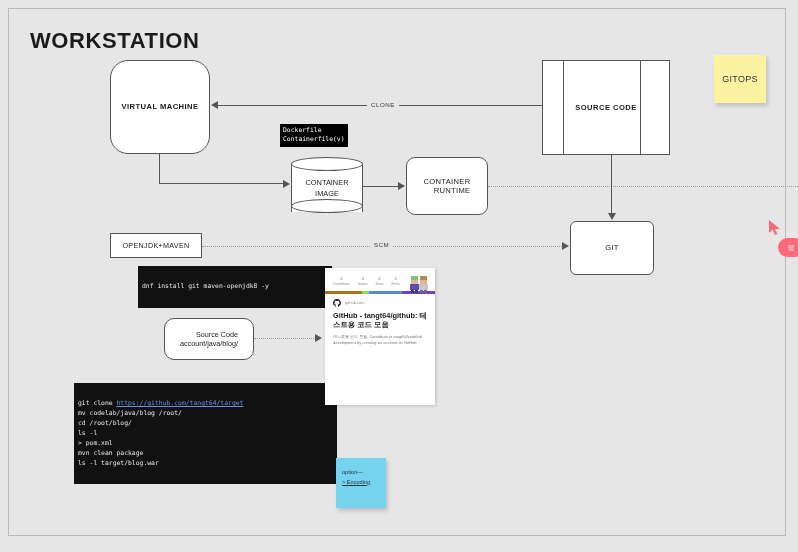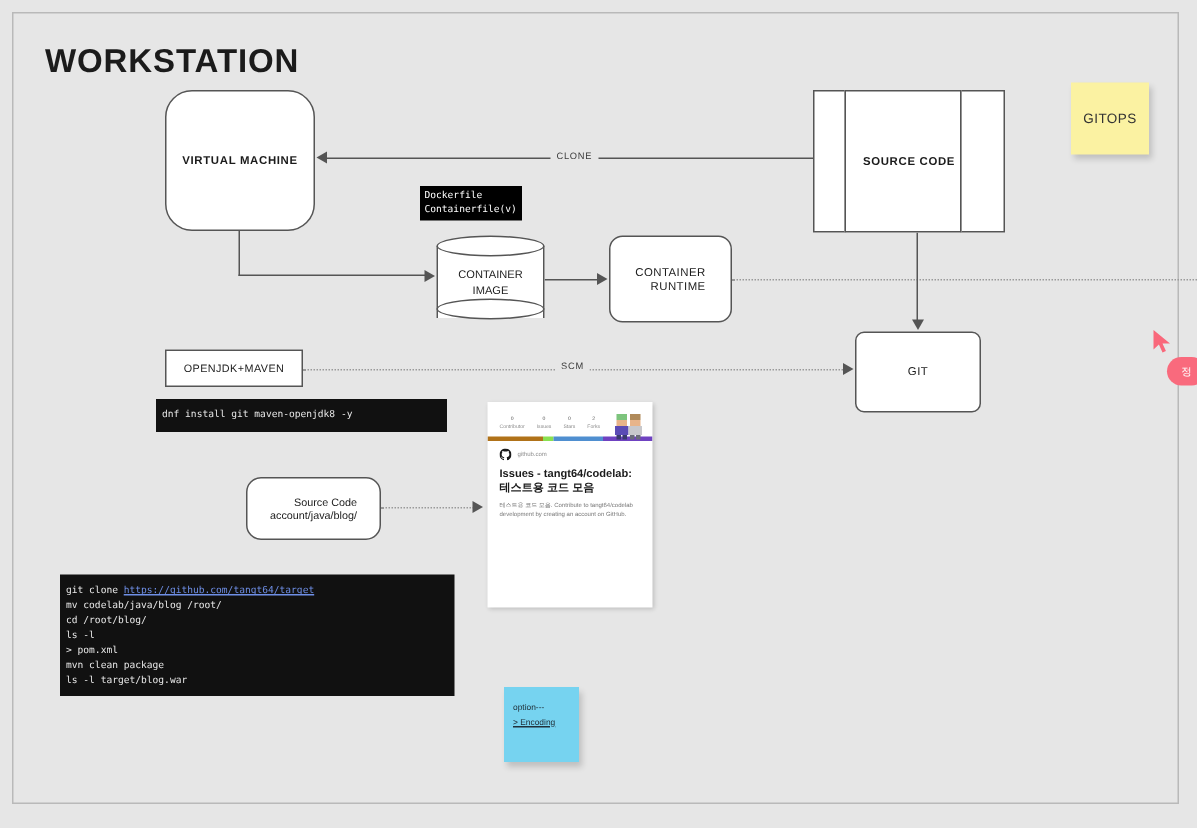--- a/index.html
+++ b/index.html
@@ -63,21 +63,21 @@
   #dockertag{
     position:absolute;left:280px;top:124px;background:#000;color:#fff;
     font-family:"DejaVu Sans Mono", monospace;font-size:6.4px;line-height:1.45;
     padding:2px 3px 2px 3px;white-space:pre;
   }
 
   
   .term{
     position:absolute;background:#111;color:#e8e8e8;
     font-family:"DejaVu Sans Mono", monospace;font-size:6.4px;line-height:1.55;
-    padding:6px 4px;white-space:pre;box-sizing:border-box;
+    padding:16px 4px;white-space:pre;box-sizing:border-box;margin-left:34px;
   }
   #term-dnf{left:104px;top:266px;width:194px;}
   #term-git{left:40px;top:383px;width:263px;}
   #term-jdk{left:40px;top:462px;width:263px;}
   .term a{color:#6f8fe6;text-decoration:underline;}
 
   
   .sticky{position:absolute;box-shadow:2px 3px 4px rgba(0,0,0,.17);}
   #gitops{left:714px;top:55px;width:52px;height:48px;background:#fbf2a2;
     display:flex;align-items:center;justify-content:center;
@@ -270,21 +270,21 @@
           <path fill="#1b1b1b" d="M8 0C3.58 0 0 3.58 0 8a8 8 0 005.47 7.59c.4.07.55-.17.55-.38
           0-.19-.01-.82-.01-1.49-2.01.37-2.53-.49-2.69-.94-.09-.23-.48-.94-.82-1.13-.28-.15-.68-.52-.01-.53.63-.01
           1.08.58 1.23.82.72 1.21 1.87.87 2.33.66.07-.52.28-.87.51-1.07-1.78-.2-3.64-.89-3.64-3.95
           0-.87.31-1.59.82-2.15-.08-.2-.36-1.02.08-2.12 0 0 .67-.21 2.2.82a7.4 7.4 0 012-.27c.68 0
           1.36.09 2 .27 1.53-1.04 2.2-.82 2.2-.82.44 1.1.16 1.92.08 2.12.51.56.82 1.27.82 2.15 0
           3.07-1.87 3.75-3.65 3.95.29.25.54.73.54 1.48 0 1.07-.01 1.93-.01 2.2 0 .21.15.46.55.38A8.01
           8.01 0 0016 8c0-4.42-3.58-8-8-8z"></path>
         </svg>
         <span class="dom">github.com</span>
       </div>
-      <div class="ghtitle">Issues - tangt64/codelab: 테스트용 코드 모음</div>
+      <div class="ghtitle">GitHub - tangt64/github: 테스트용 코드 모음</div>
       <div class="ghdesc">테스트용 코드 모음. Contribute to tangt64/codelab development by creating an account on GitHub.</div>
     </div>
   </div>
 
   <svg id="cursor" width="14" height="18" viewBox="0 0 14 18">
     <path d="M1 1 L1 14 L4.6 10.6 L7 16 L9.3 15 L7 10 L12 10 Z" fill="#f9687b"></path>
   </svg>
   <div id="badge">
     <span>정</span>
   </div>

